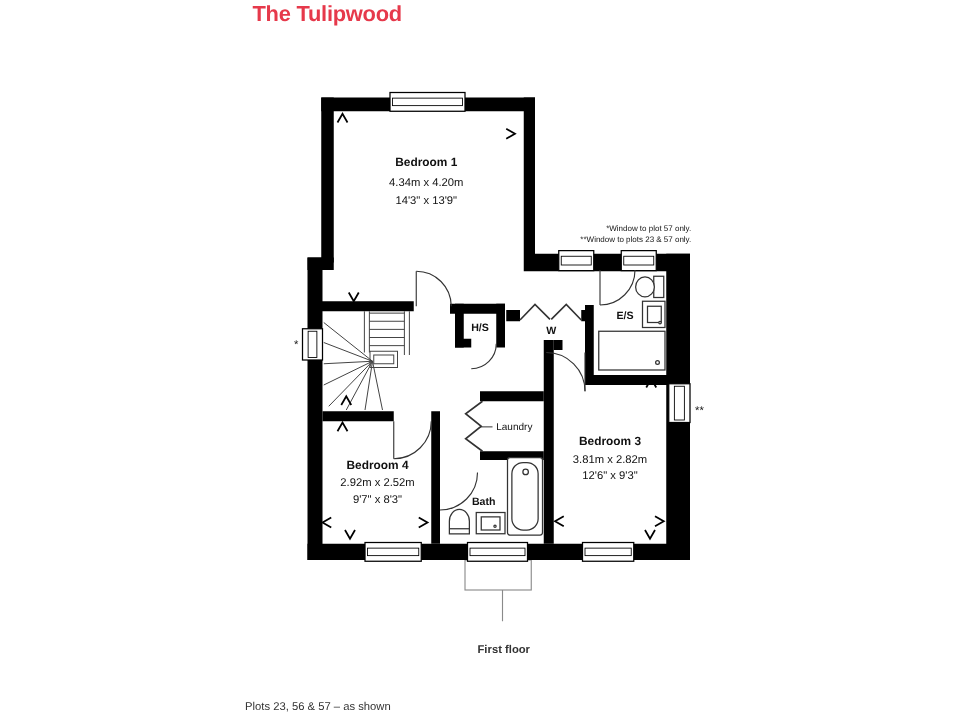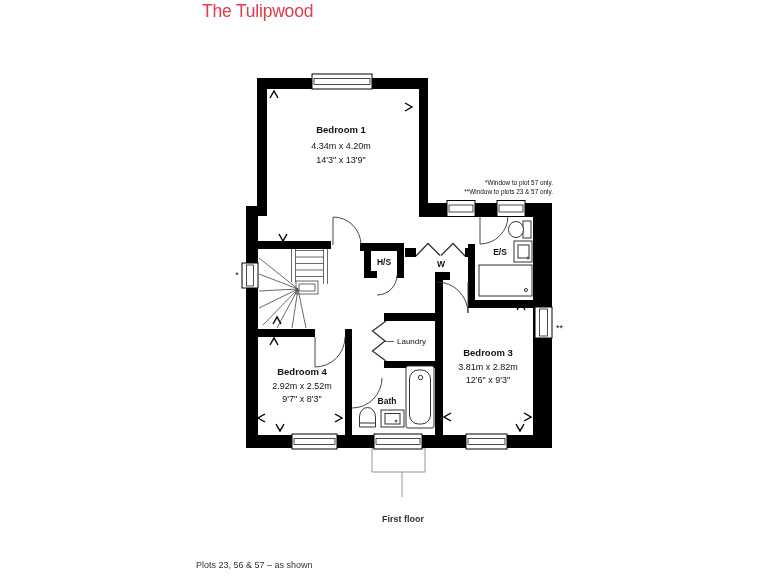--- a/index.html
+++ b/index.html
@@ -2,21 +2,21 @@
 <html><head>
 <meta charset="utf-8">
 <style>
   html,body{margin:0;padding:0;}
   body{
     width:768px;height:576px;background:#ffffff;position:relative;
     font-family:"Liberation Sans", sans-serif;overflow:hidden;
   }
   .plan-title{
     position:absolute;left:202px;top:1px;
-    font-size:17.5px;font-weight:normal;letter-spacing:-0.2px;
+    font-size:17.5px;font-weight:bold;letter-spacing:-0.2px;
     color:#e6394b;
   }
   svg text{font-family:"Liberation Sans", sans-serif;fill:#111;}
   .room-name{font-size:9.5px;font-weight:bold;}
   .room-dim{font-size:9px;}
   .closet-label{font-size:8.5px;font-weight:bold;}
   .laundry-label{font-size:8px;}
   .note-text{font-size:6.4px;}
   .star{font-size:9px;}
   .floor-label{font-size:9px;font-weight:bold;fill:#333;}

